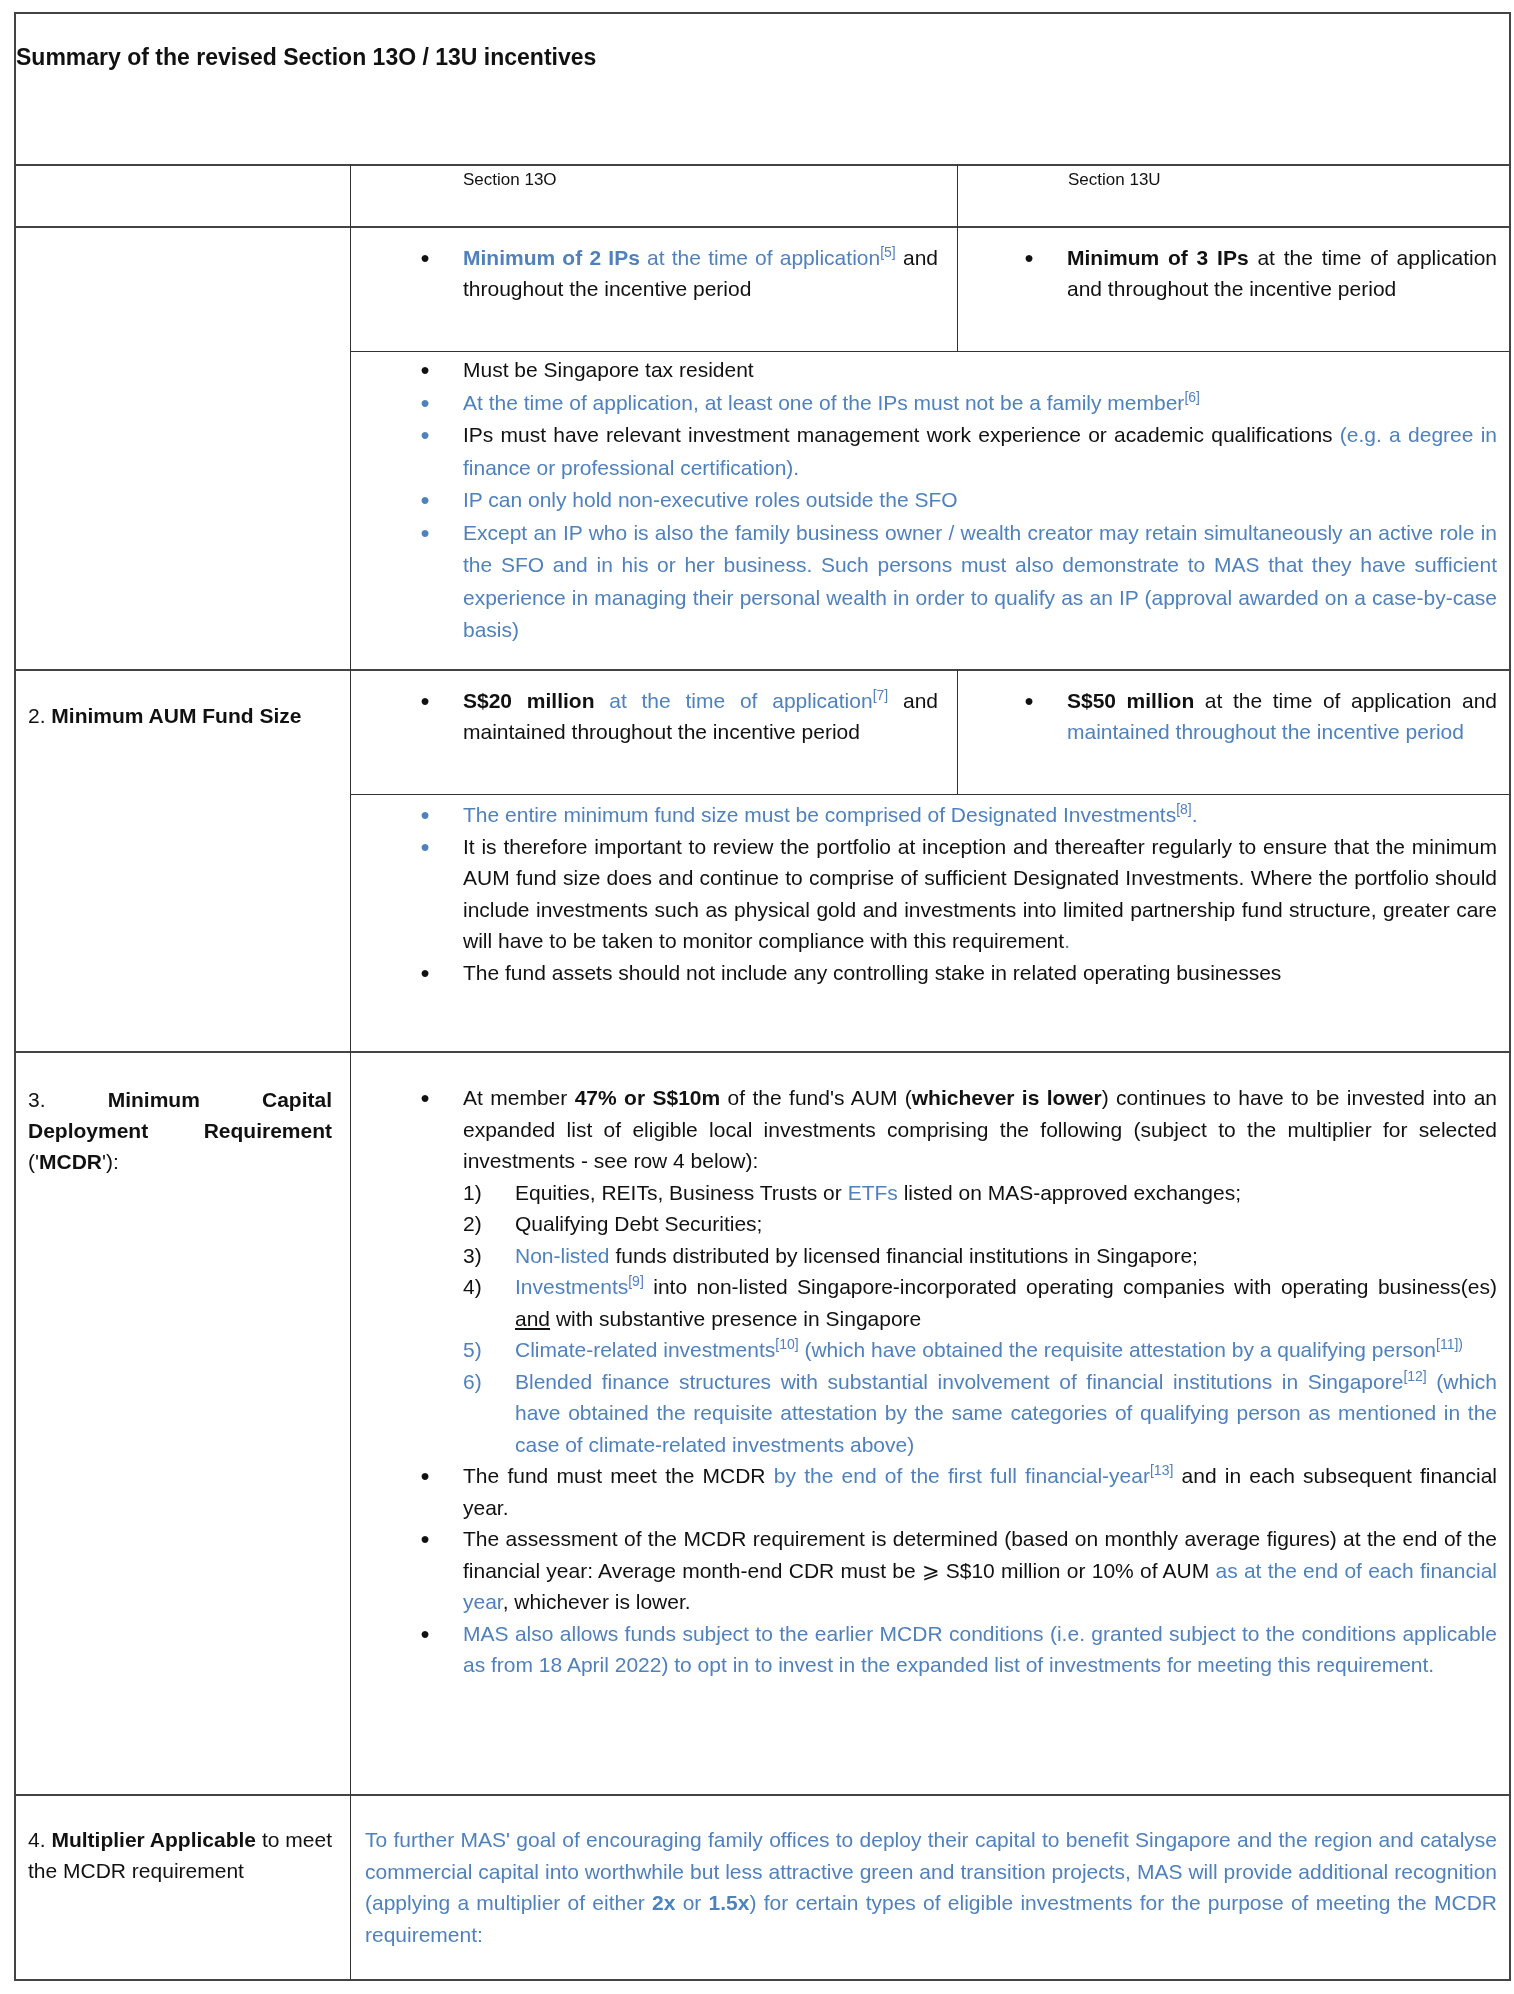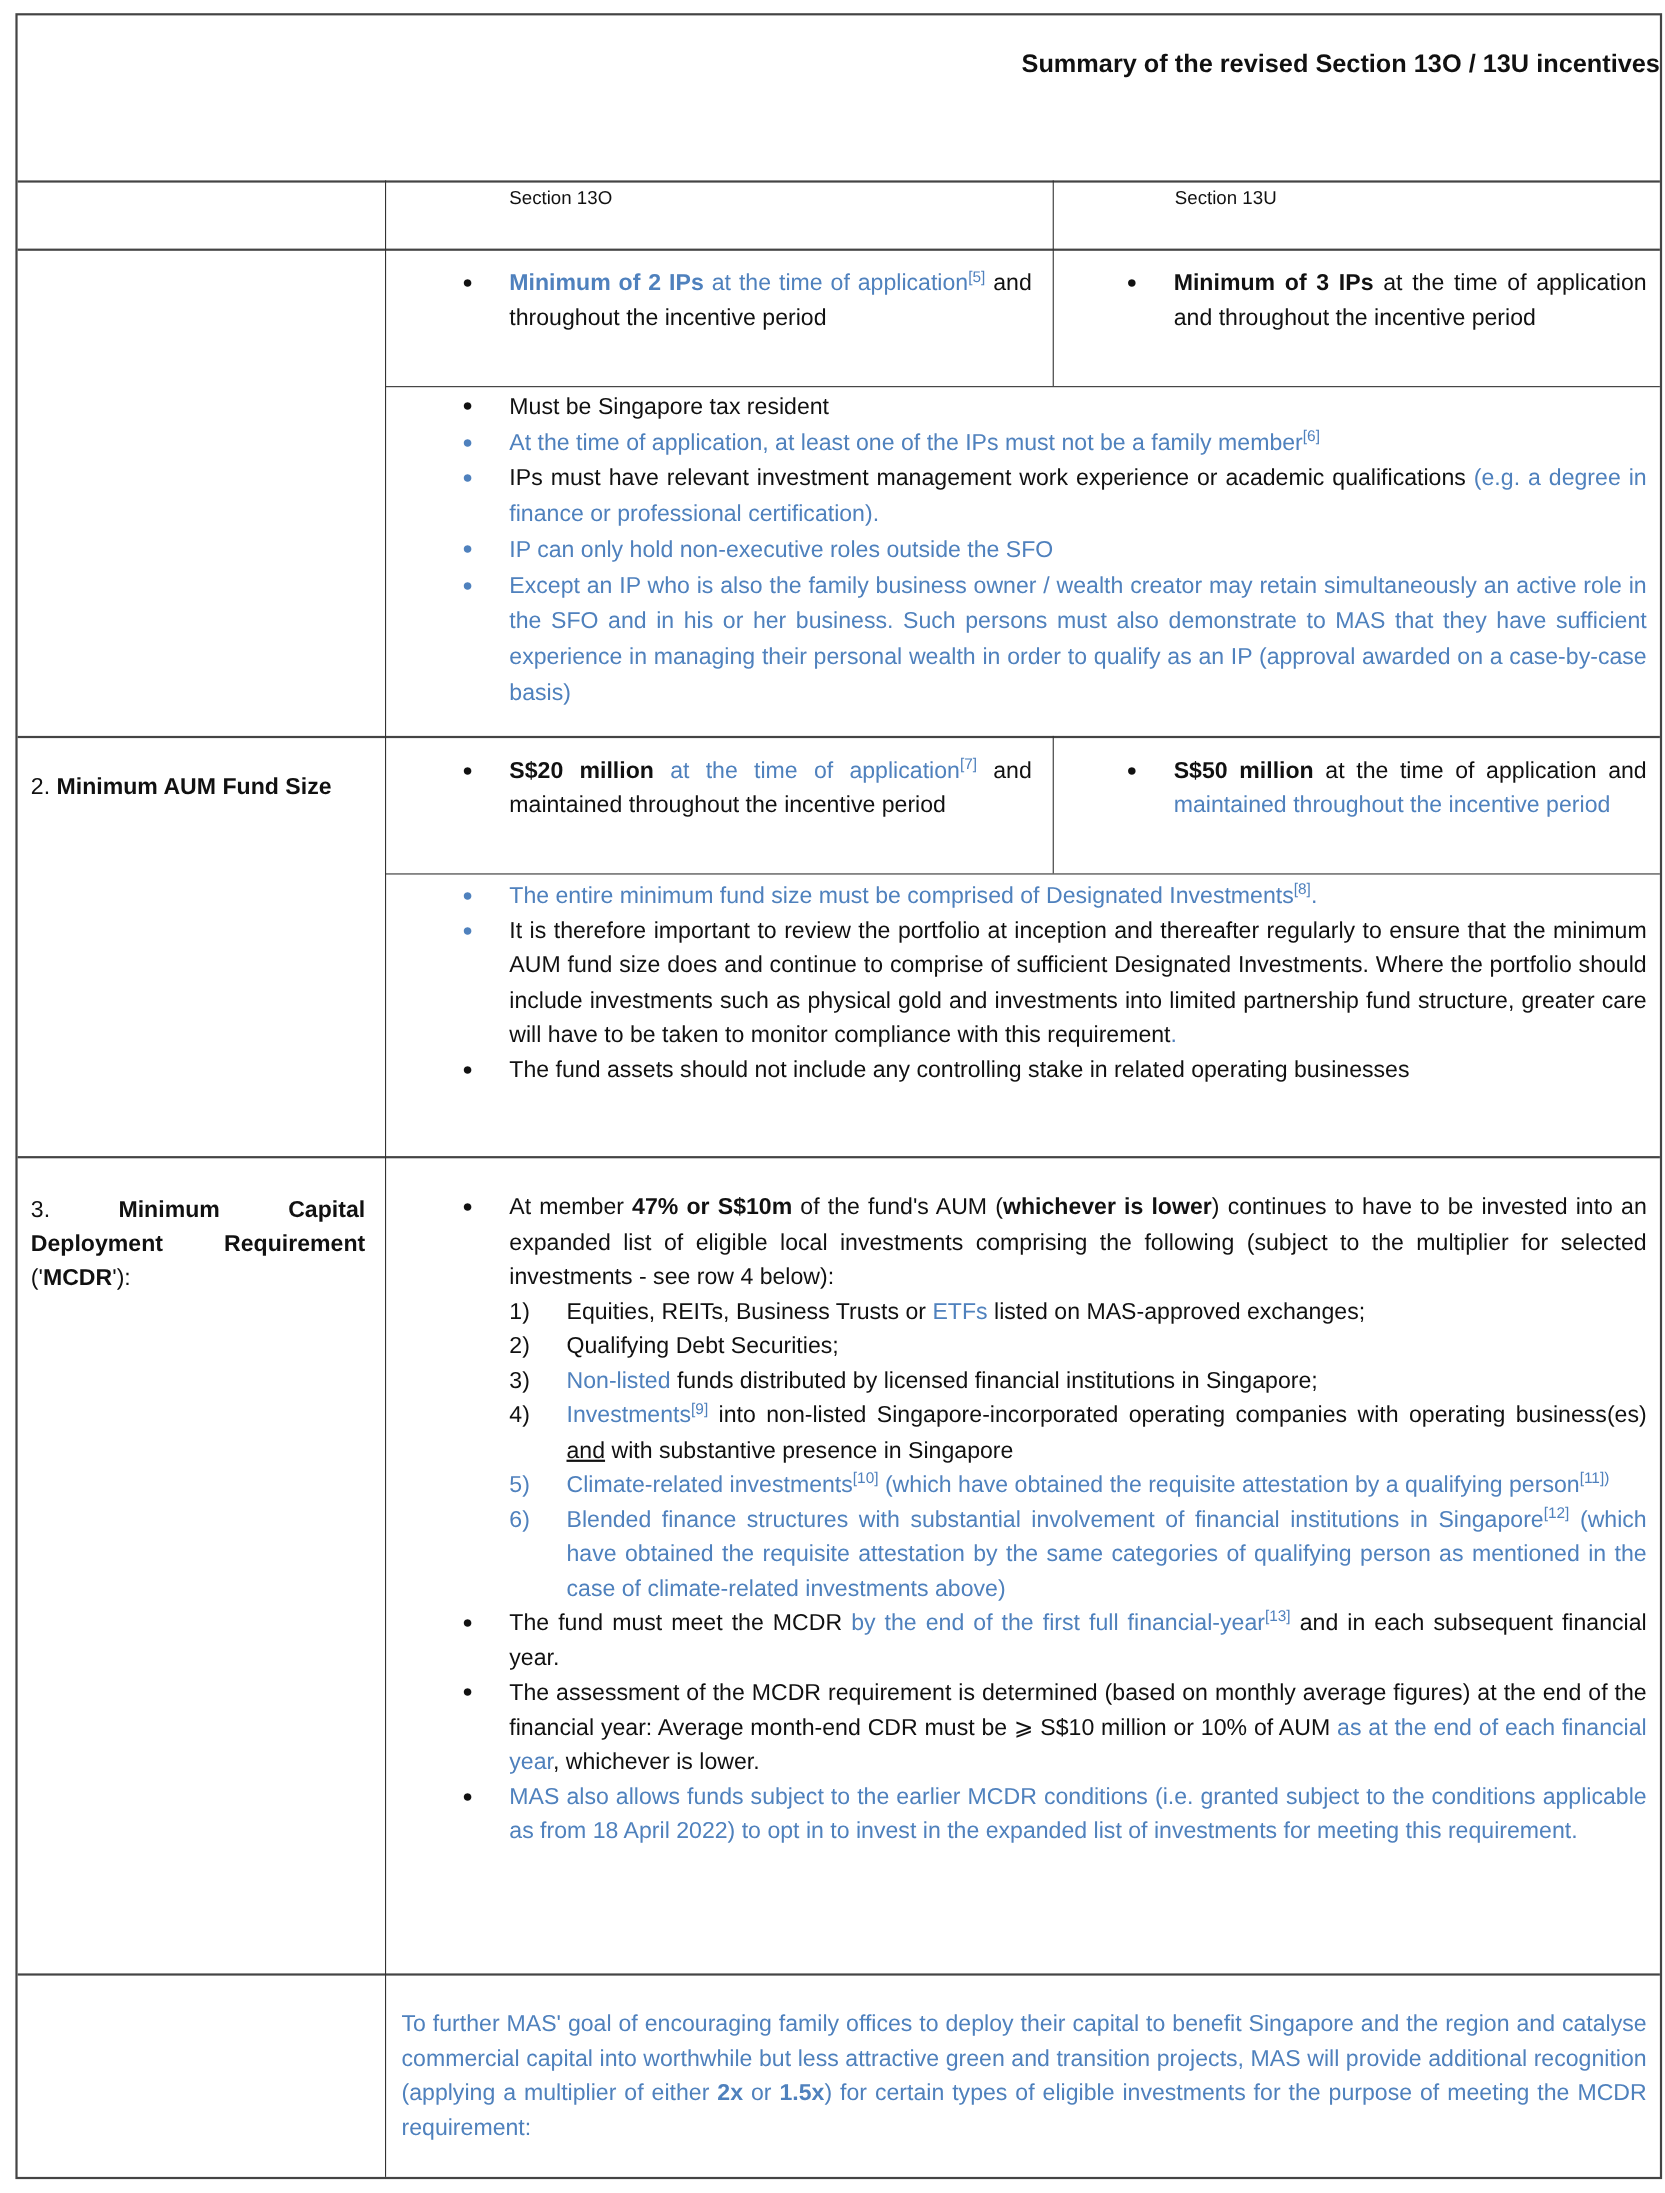--- a/index.html
+++ b/index.html
@@ -15,21 +15,21 @@
 
   .tbl {
     position: absolute; left: 14px; top: 12px; width: 1497px; height: 1969px;
     border: 2px solid #444; box-sizing: border-box;
   }
   .hline { position: absolute; left: 0; right: 0; height: 0; border-top: 2.5px solid #444; }
   .hline.thin { border-top: 1.5px solid #333; }
   .vline { position: absolute; width: 0; border-left: 1.5px solid #333; }
 
   .title {
-    position: absolute; left: 0; right: 0; top: 30px; text-align: right;
+    position: absolute; left: 0; right: 0; top: 30px; text-align: left;
     font-size: 23px; font-weight: bold;
   }
   .subtitle {
     position: absolute; left: 0; right: 0; top: 90px; text-align: center;
     font-size: 23px; font-style: italic;
   }
   .colhead { position: absolute; top: 156px; font-size: 17px; }
 
   .label {
     position: absolute; left: 12px; width: 304px; font-size: 21px; line-height: 31px;
@@ -182,17 +182,21 @@
     <div class="item">
       <span class="bul">●</span>
       <span>The assessment of the MCDR requirement is determined (based on monthly average figures) at the end of the financial year: Average month-end CDR must be ⩾ S$10 million or 10% of AUM</span><span class="blue"> as at the end of each financial year</span><span>, whichever is lower.</span>
     </div>
     <div class="item">
       <span class="bul">●</span>
       <span class="blue">MAS also allows funds subject to the earlier MCDR conditions (i.e. granted subject to the conditions applicable as from 18 April 2022) to opt in to invest in the expanded list of investments for meeting this requirement.</span>
     </div>
   </div>
 
+  <div class="label" style="top:1810px">
+    <span>4.</span>
+    <b>Multiplier Applicable</b><span> to meet the MCDR requirement</span>
+  </div>
 
   <div class="cell blue" style="left:349px; top:1810px; width:1132px; line-height:31.5px">
     <span>To further MAS' goal of encouraging family offices to deploy their capital to benefit Singapore and the region and catalyse commercial capital into worthwhile but less attractive green and transition projects, MAS will provide additional recognition (applying a multiplier of either </span><b>2x</b><span> or </span><b>1.5x</b><span>) for certain types of eligible investments for the purpose of meeting the MCDR requirement:</span>
   </div>
 </div>
 
 </body></html>

